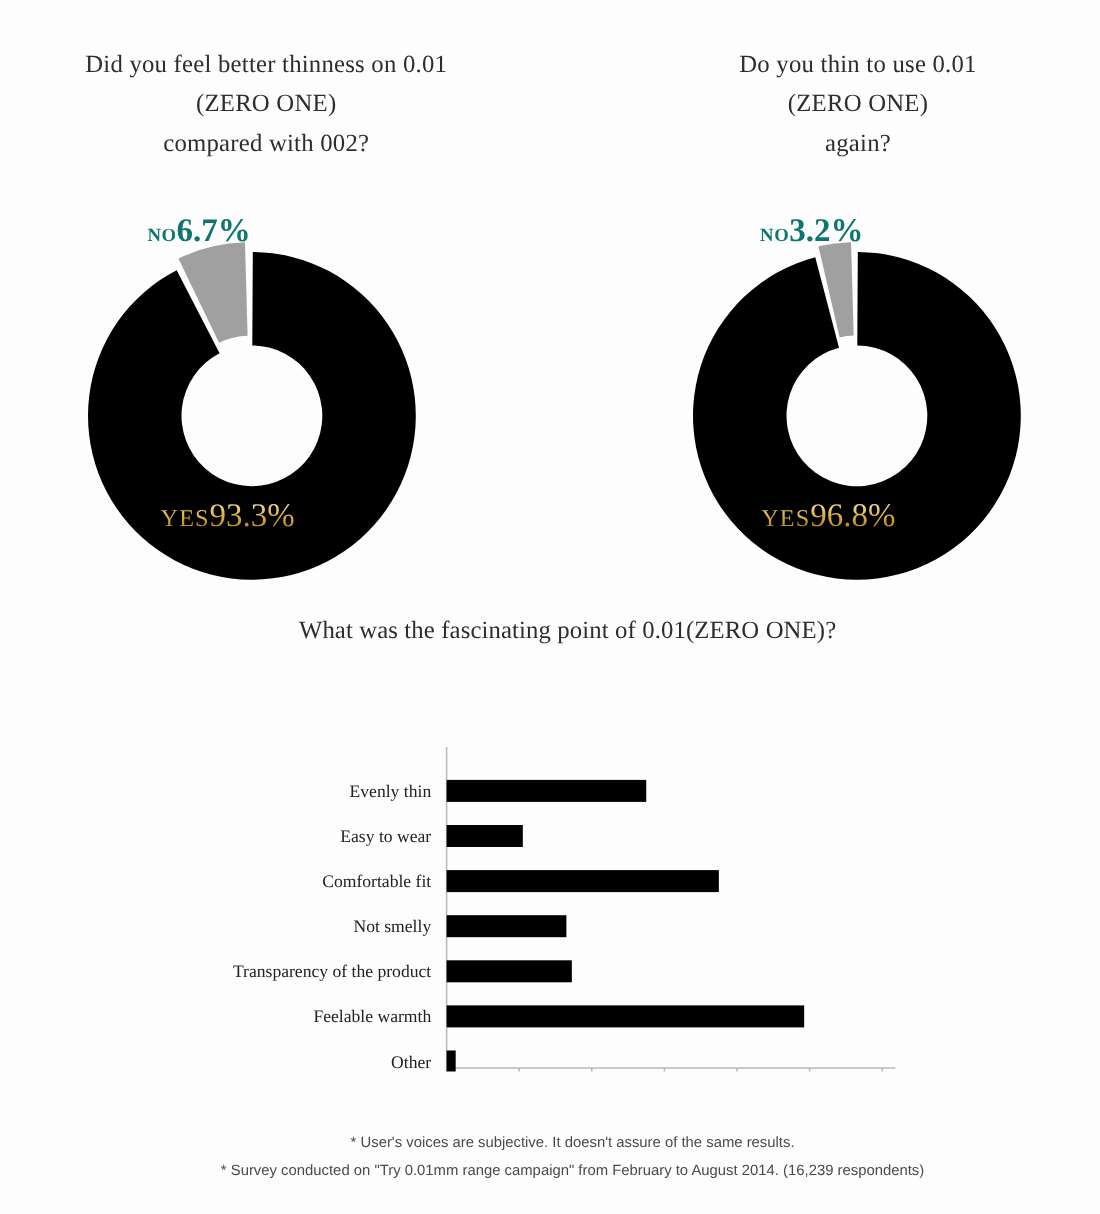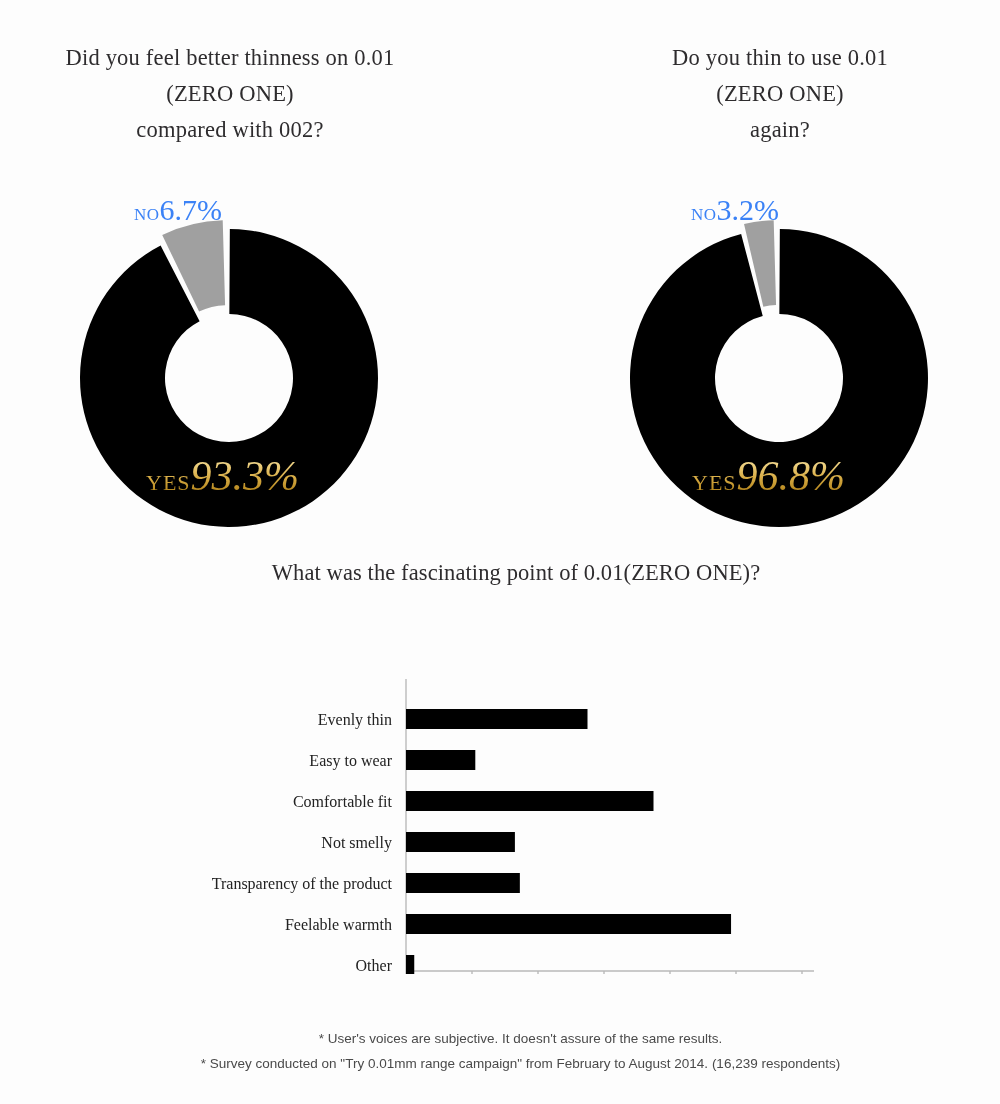--- a/index.html
+++ b/index.html
@@ -10,57 +10,58 @@
     font-family:"Liberation Serif","DejaVu Serif",serif;
     color:#2b2b2b;
     position:relative;
     overflow:hidden;
     -webkit-font-smoothing:antialiased;
   }
   .page{position:relative;width:1000px;height:1104px;}
 
   
   .donut-block{position:absolute;width:460px;}
-  #donut-block-left{left:0px;top:40px;}
+  #donut-block-left{left:12px;top:40px;}
   #donut-block-right{left:550px;top:40px;}
 
   .q-title{
     font-size:22.5px;
     line-height:36px;
     text-align:center;
     color:#2e2c2e;
     letter-spacing:.2px;
   }
   .q-title .tl{display:block;}
   #donut-block-left .q-title{width:420px;margin:0 auto;}
   #donut-block-right .q-title{width:400px;margin:0 auto;}
   .donut-svg{position:absolute;left:0;top:0;}
 
   .no-label{
     position:absolute;
     white-space:nowrap;
-    color:#3b82f6;
+    color:#0f766e;
     font-size:18px;
+    font-weight:bold;
   }
   .no-label .sm{font-size:17px;letter-spacing:.5px;}
   .no-label .big{font-size:30px;letter-spacing:0px;}
   #no-label-left{left:134px;top:-22px;}
   #no-label-right{left:691px;top:-22px;}
 
   .yes-label{
     position:absolute;
     white-space:nowrap;
     background:linear-gradient(180deg,#fdf3cf 0%,#f0d589 22%,#d9ae47 52%,#b98b22 78%,#f3e3a8 100%);
     -webkit-background-clip:text;
     background-clip:text;
     color:transparent;
     -webkit-text-fill-color:transparent;
   }
   .yes-label .sm{font-size:22px;letter-spacing:1px;}
-  .yes-label .big{font-size:42px;font-style:italic;}
+  .yes-label .big{font-size:30px;}
   #yes-label-left{left:146px;top:452px;}
   #yes-label-right{left:692px;top:452px;}
 
   
   #bar-section{position:absolute;left:16px;top:560px;width:1000px;}
   .bar-title{
     font-size:22.5px;
     text-align:center;
     color:#2e2c2e;
     letter-spacing:.1px;

